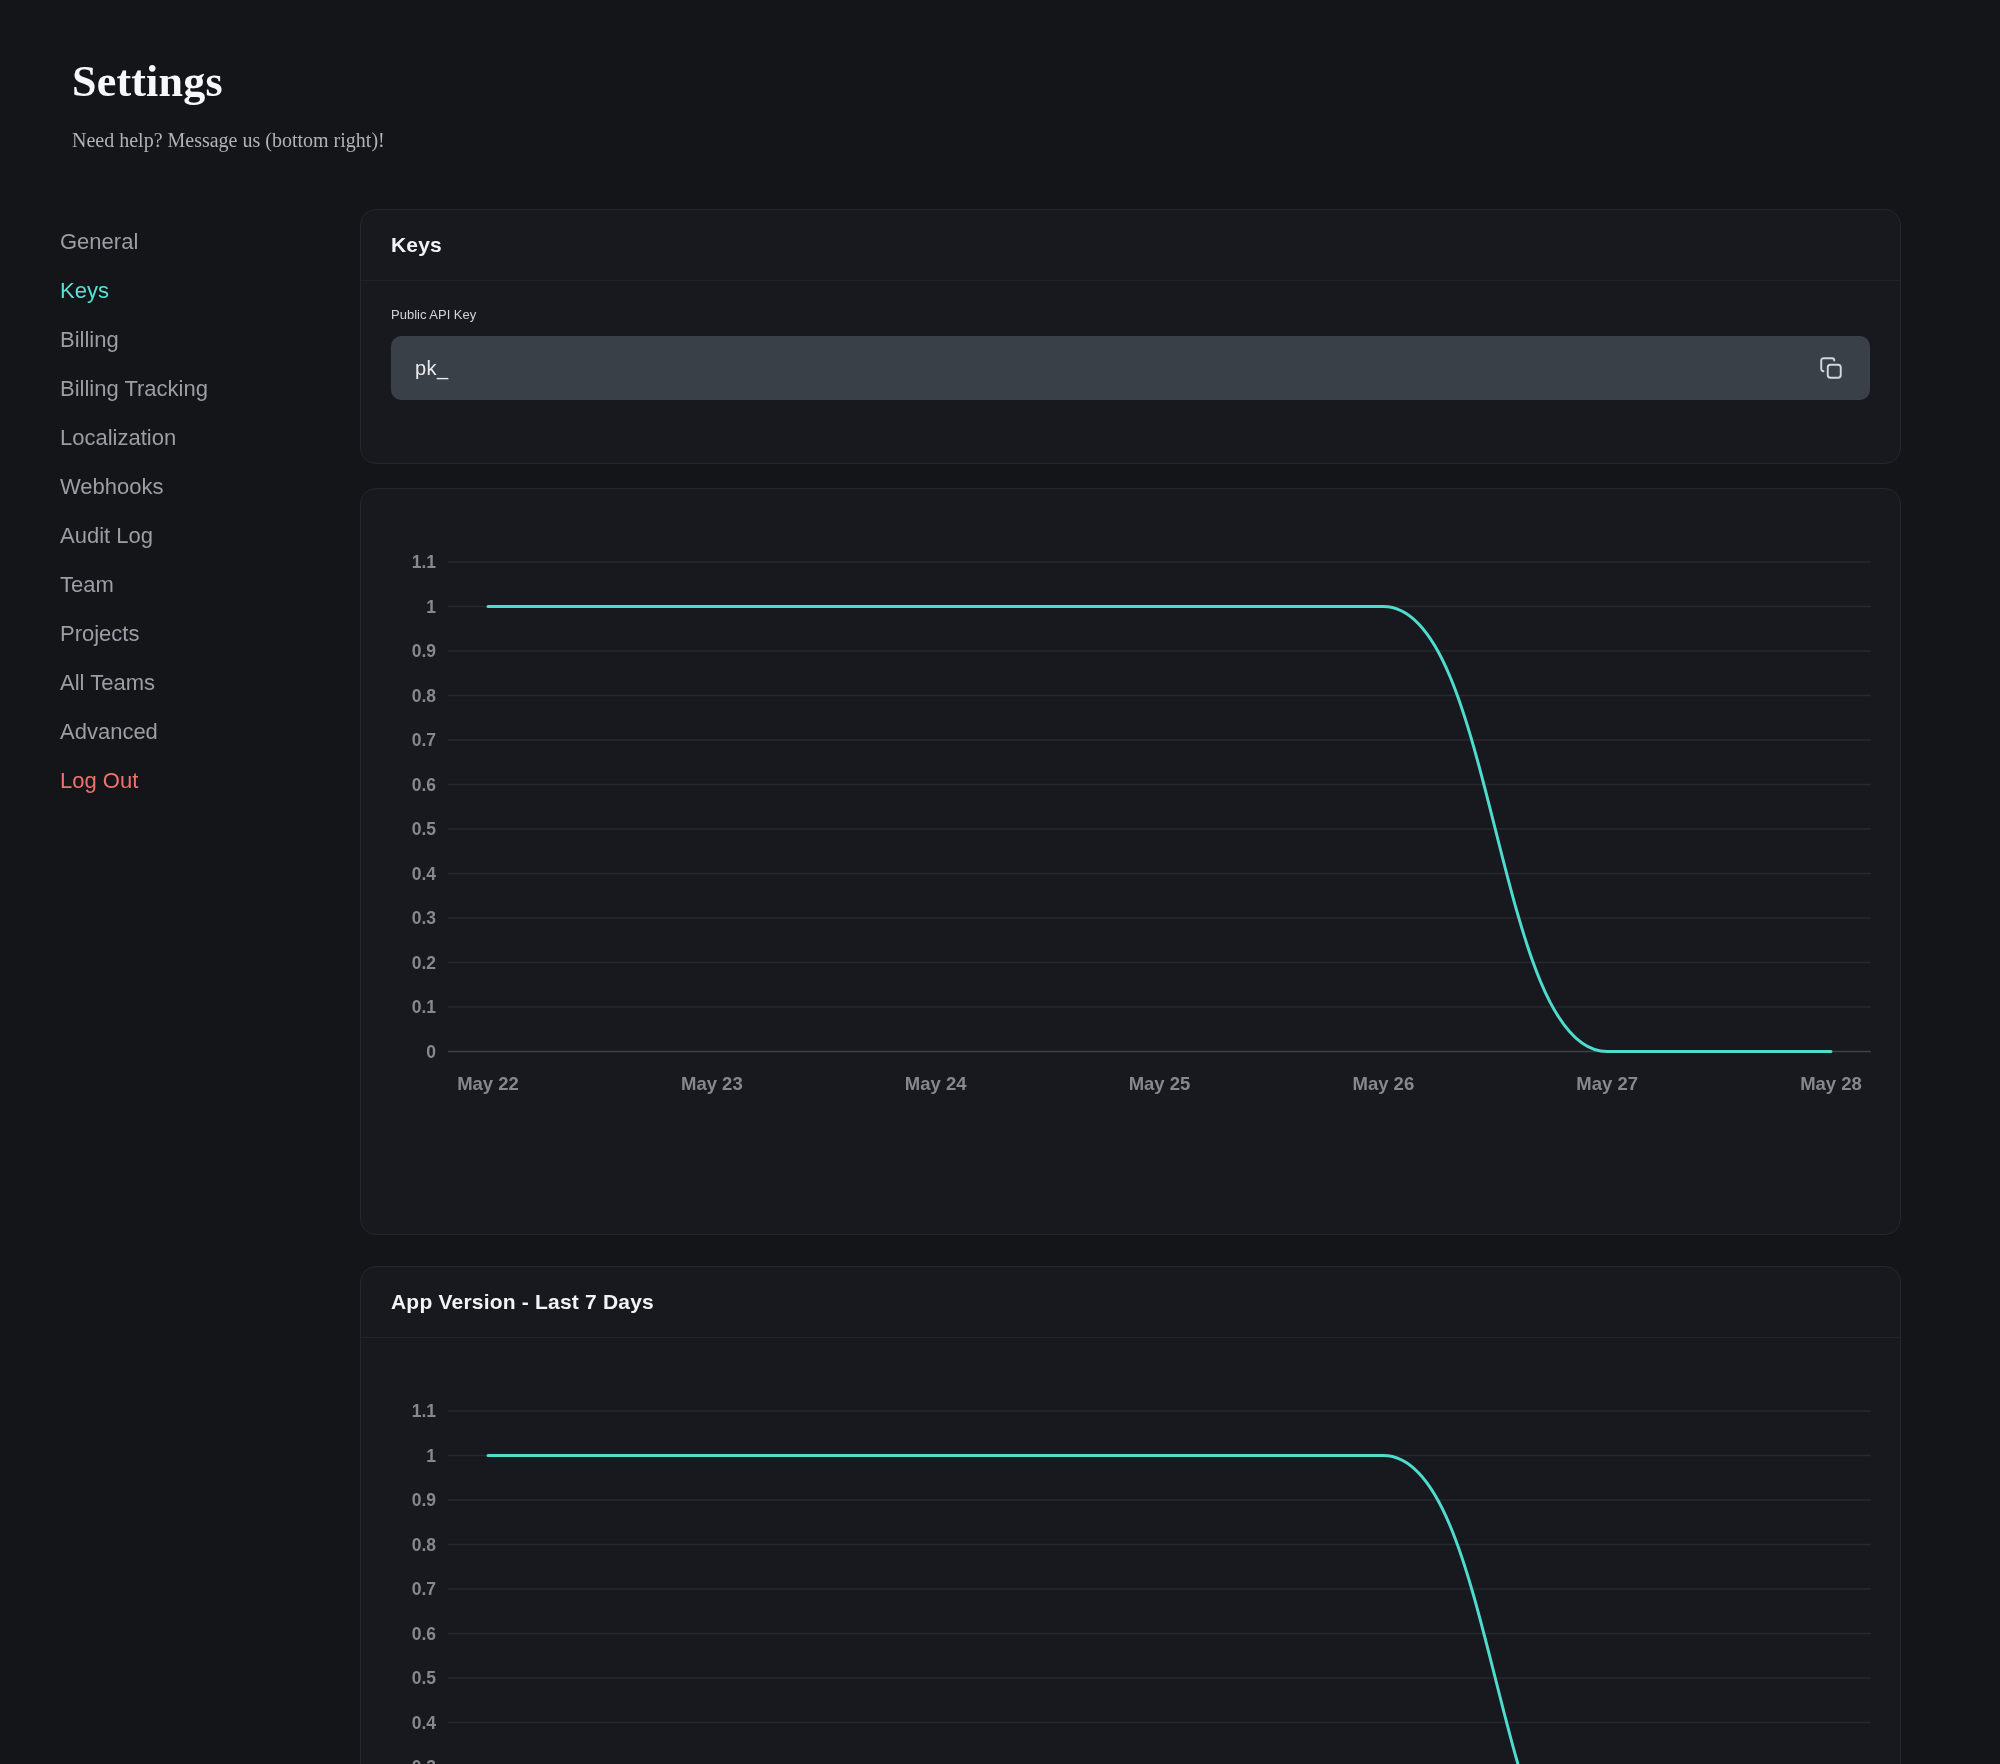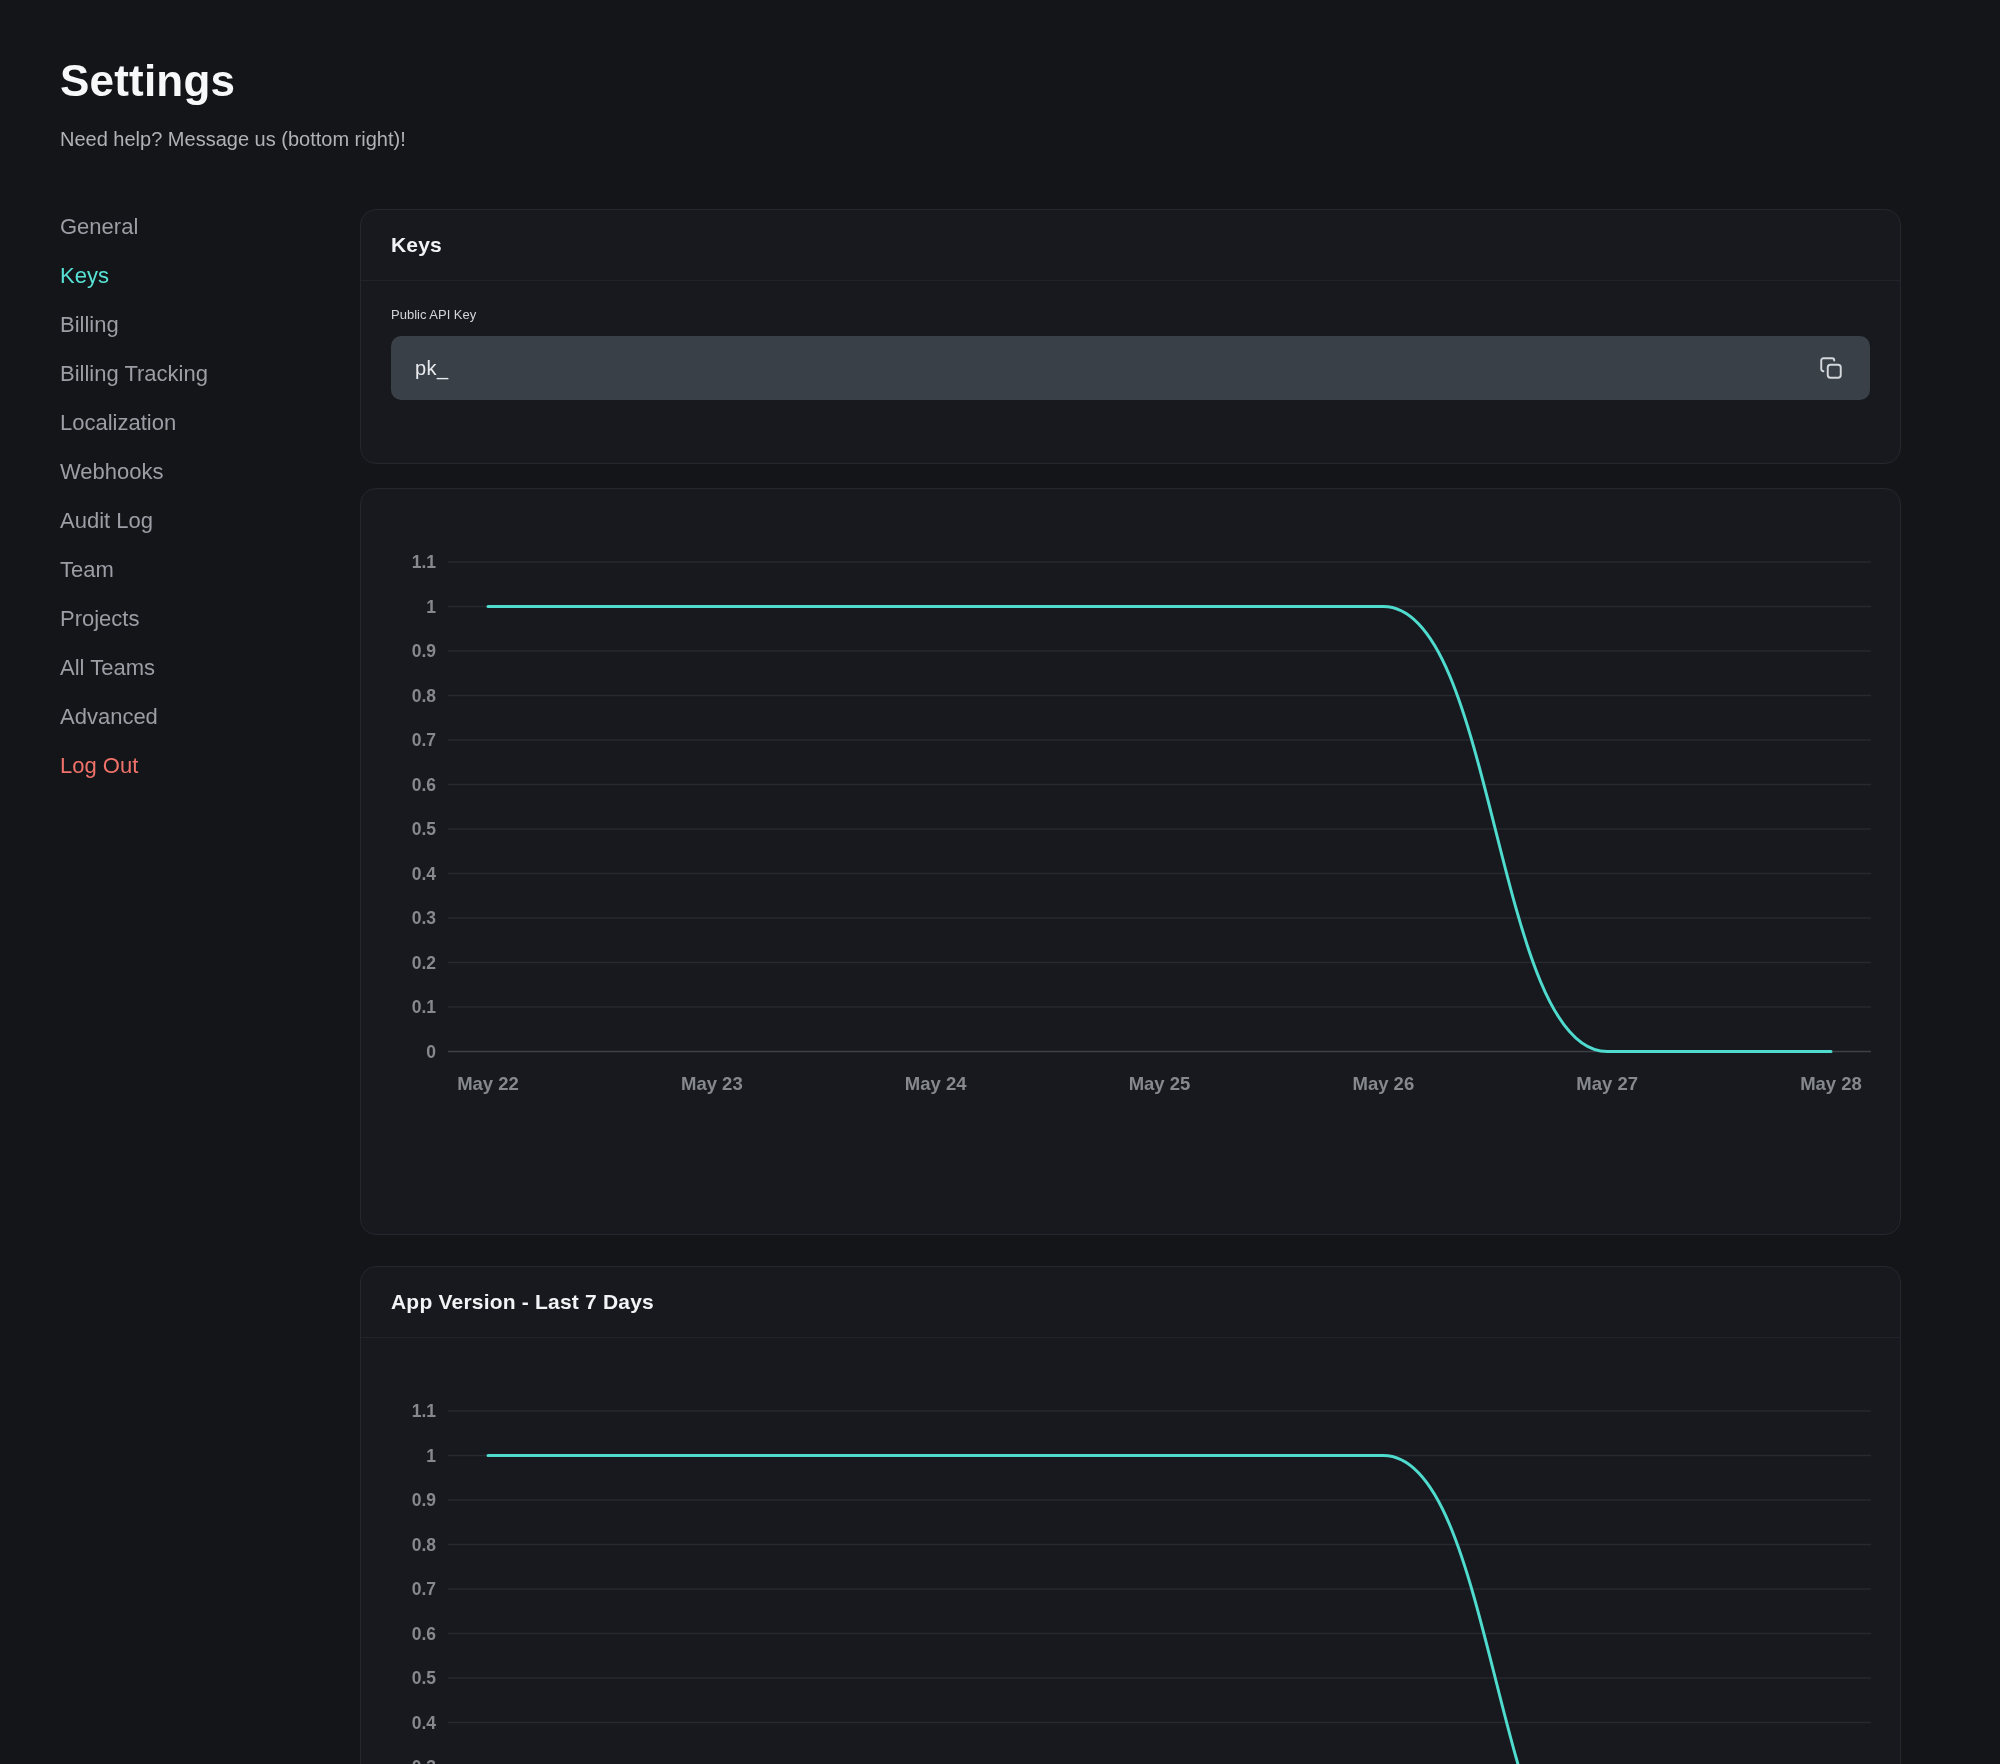--- a/index.html
+++ b/index.html
@@ -5,26 +5,26 @@
   * { margin:0; padding:0; box-sizing:border-box; }
   html,body { width:2000px; height:1764px; }
   body {
     position:relative;
     background:#141519;
     overflow:hidden;
     font-family:"Liberation Sans", sans-serif;
     color:#f2f3f5;
   }
   
-  .page-header { position:absolute; left:60px; top:56px; }
+  .page-header { position:absolute; left:72px; top:56px;font-family:Liberation Serif, serif; }
   .page-header h1 { font-size:44px; font-weight:700; letter-spacing:.2px; color:#f7f8f9; }
   .page-header p { margin-top:22px; font-size:20px; color:#b0b2b6; }
 
   
-  .sidebar { position:absolute; left:60px; top:202px; width:280px; }
+  .sidebar { position:absolute; left:60px; top:217px; width:280px; }
   .side-item {
     height:49px; display:flex; align-items:center;
     font-size:22px; color:#9b9ea4; cursor:pointer; white-space:nowrap;
   }
   .side-item.active { color:#57e2d5; }
   .side-item.danger { color:#f0726a; }
 
   
   .main { position:absolute; left:360px; top:209px; width:1541px; }
   .card {

